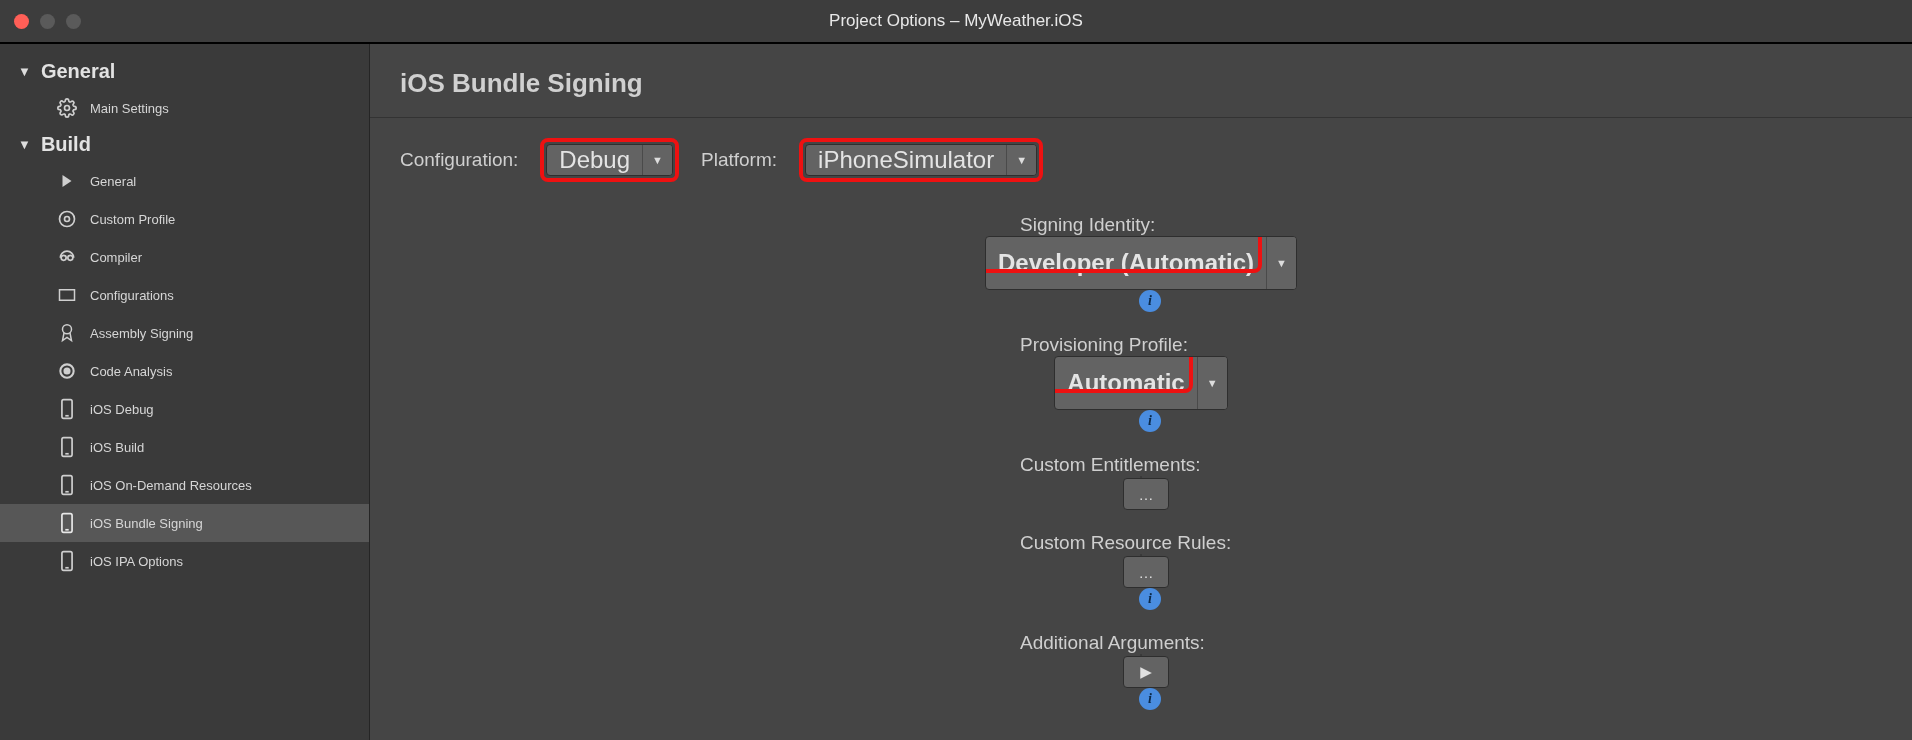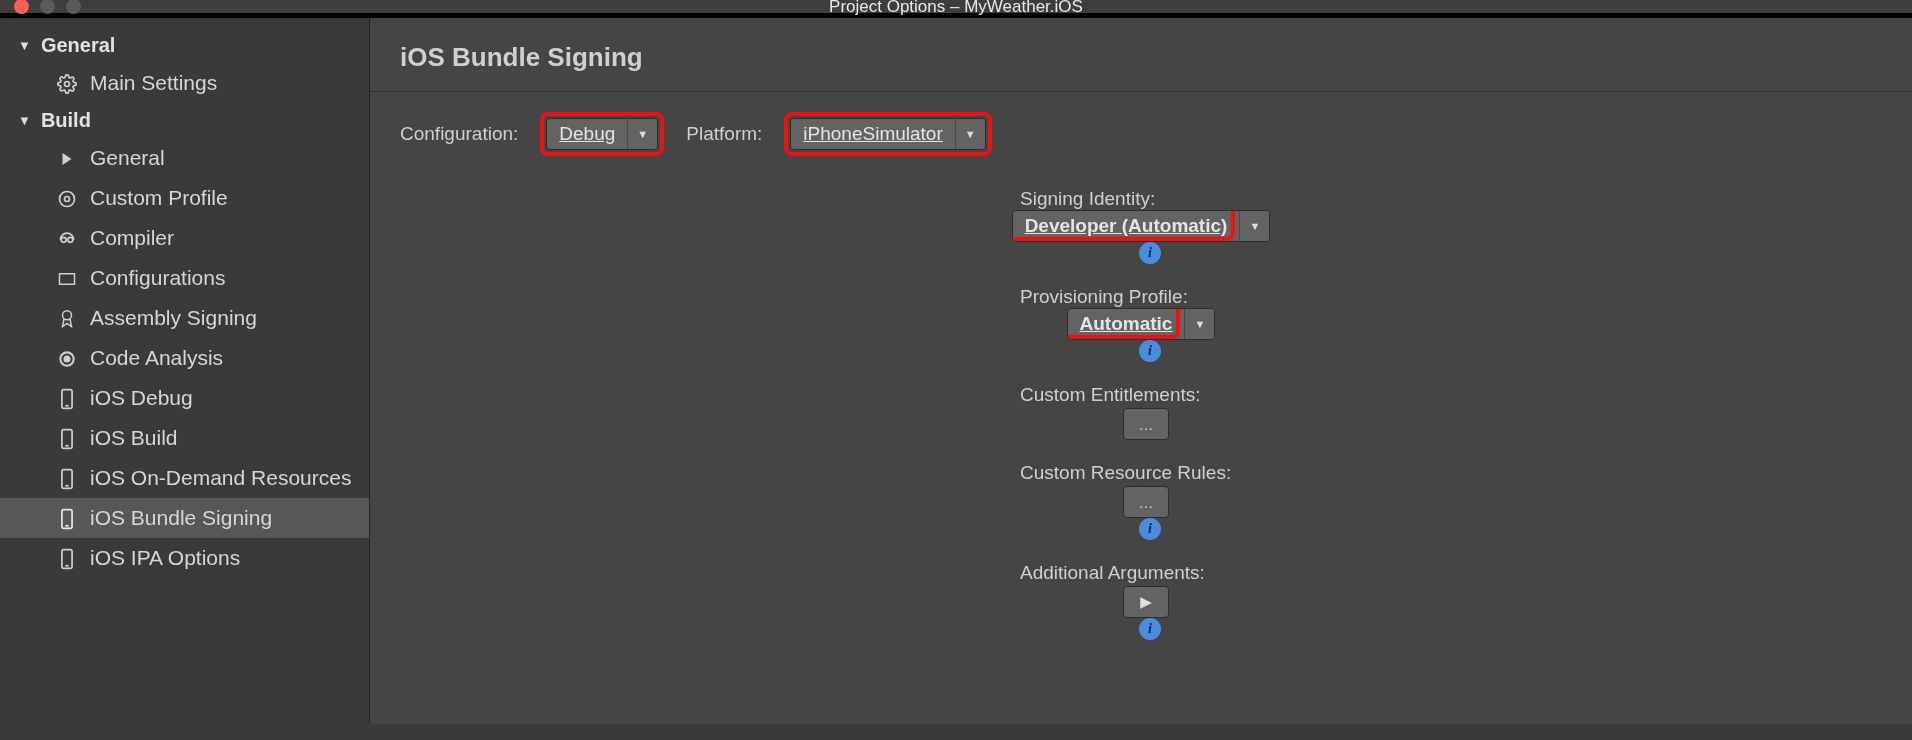--- a/index.html
+++ b/index.html
@@ -1,44 +1,44 @@
 <!DOCTYPE html>
 <html><head>
 <meta charset="utf-8">
 <style>
   * { box-sizing: border-box; margin: 0; padding: 0; font-family: -apple-system, "Helvetica Neue", Arial, sans-serif; }
   body { background: #3a3a3a; color: #c8c8c8; width: 1912px; height: 740px; overflow: hidden; }
 
-  .titlebar { height: 18px; background: #3d3d3d; display: flex; align-items: center; position: relative; border-bottom: 5px solid #000000; }
+  .titlebar { height: 44px; background: #3d3d3d; display: flex; align-items: center; position: relative; border-bottom: 2px solid #000000; }
   .traffic { display: flex; gap: 11px; margin-left: 14px; }
   .traffic span { width: 15px; height: 15px; border-radius: 50%; display: inline-block; }
   .t-red { background: #ff5f57; }
   .t-yellow { background: #5a5a5a; }
   .t-green { background: #5a5a5a; }
   .title { position: absolute; left: 0; right: 0; text-align: center; color: #e8e8e8; font-size: 17px; pointer-events: none; }
 
   .main { display: flex; height: calc(100% - 34px); }
 
   .sidebar { width: 370px; background: #3a3a3a; border-right: 1px solid #252525; padding-top: 10px; overflow-y: auto; }
   .section-header { display: flex; align-items: center; padding: 6px 18px; font-weight: 600; color: #e2e2e2; font-size: 20px; cursor: default; }
   .section-header .chev { margin-right: 10px; font-size: 13px; color: #ddd; }
-  .sidebar-item { display: flex; align-items: flex-end; padding: 8px 0 8px 56px; font-size: 21px; color: #d6d6d6; cursor: default; gap: 12px; }
+  .sidebar-item { display: flex; align-items: center; padding: 8px 0 8px 56px; font-size: 13px; color: #d6d6d6; cursor: default; gap: 12px; }
   .sidebar-item.selected { background: #575757; box-shadow: inset 3px 0 0 #575757; }
   .sidebar-item .ico { width: 22px; height: 22px; display: inline-flex; align-items: center; justify-content: center; color: #cfcfcf; flex-shrink:0; }
 
   .content { flex: 1; background: #454545; display: flex; flex-direction: column; }
   .content-header { padding: 24px 30px 18px 30px; border-bottom: 1px solid #333; }
   .content-header h1 { color: #d0d0d0; font-size: 26px; font-weight: 700; }
   .content-body { padding: 26px 30px; }
 
   .row { display: flex; align-items: center; margin-bottom: 22px; flex-direction: column; }
   .row .label { width: 242px; color: #cfcfcf; font-size: 19px; }
 
   .dropdown { display: inline-flex; align-items: stretch; background: #636363; border: 1px solid #2e2e2e; border-radius: 4px; height: 32px; overflow: hidden; }
-  .dropdown .value { padding: 4px 12px; display: flex; align-items: center; color: #e4e4e4; font-size: 19px; text-decoration: underline; }
+  .dropdown .value { padding: 12px 12px; display: flex; align-items: center; color: #e4e4e4; font-size: 24px; }
   .dropdown .arrow { width: 30px; display: flex; align-items: center; justify-content: center; border-left: 1px solid #4a4a4a; color: #ddd; font-size: 11px; background:#636363;}
   .dropdown.wide { flex: 1; }
   .dropdown.wide .value { flex: 1; font-weight: 600; }
 
   .toprow { display:flex; align-items:center; gap:28px; margin-bottom:38px;}
   .toprow .lbl { color:#cfcfcf; font-size:19px; }
 
   .highlight { outline: 4px solid #e11; outline-offset: 2px; border-radius:2px; }
 
   .textinput { flex:1; height:32px; background:#555; border:1px solid #333; border-radius:4px; }

